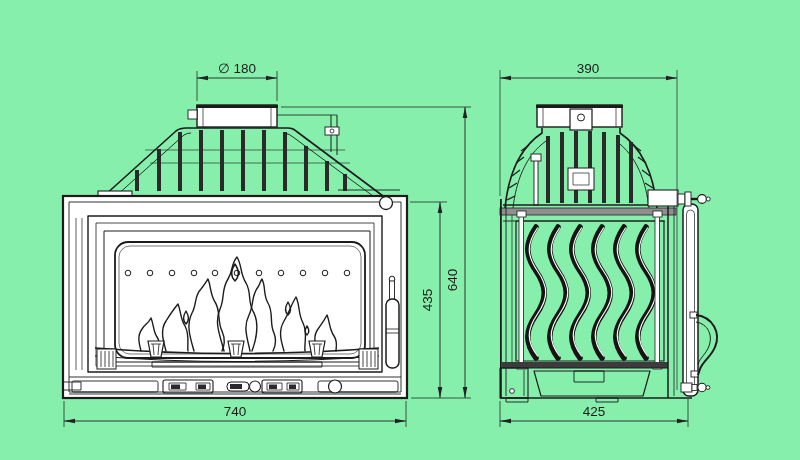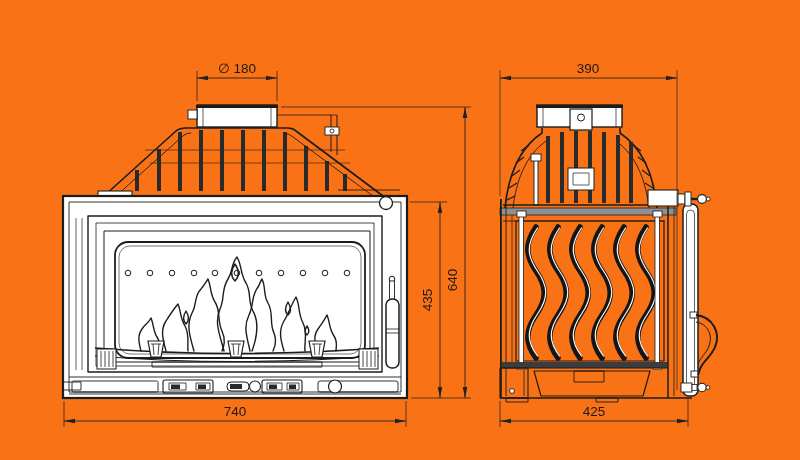--- a/index.html
+++ b/index.html
@@ -1,16 +1,16 @@
 <!DOCTYPE html>
 <html><head>
 <meta charset="utf-8">
 <style>
   html,body{margin:0;padding:0;background:#fff;}
-  #stage{position:relative;width:800px;height:460px;background:#f97316;overflow:hidden;
+  #stage{position:relative;width:800px;height:460px;background:#86efac;overflow:hidden;
          font-family:"Liberation Sans", sans-serif;}
   svg{position:absolute;left:0;top:0;}
   .ln{stroke:#1c1c1c;fill:none;stroke-linecap:butt;stroke-linejoin:round;}
   .fw{fill:#ffffff;stroke:#1c1c1c;}
   .fin{fill:#2a2a2a;stroke:none;}
   .dim{stroke:#222222;fill:none;}
   .arr{fill:#222222;stroke:none;}
   .dtx{font-family:"Liberation Sans", sans-serif;font-size:13.5px;fill:#1a1a1a;}
   .wave{stroke:#151515;fill:none;stroke-width:5.5;stroke-linecap:round;}
   .wavecore{stroke:#fafafa;fill:none;stroke-width:1.2;stroke-linecap:round;}

